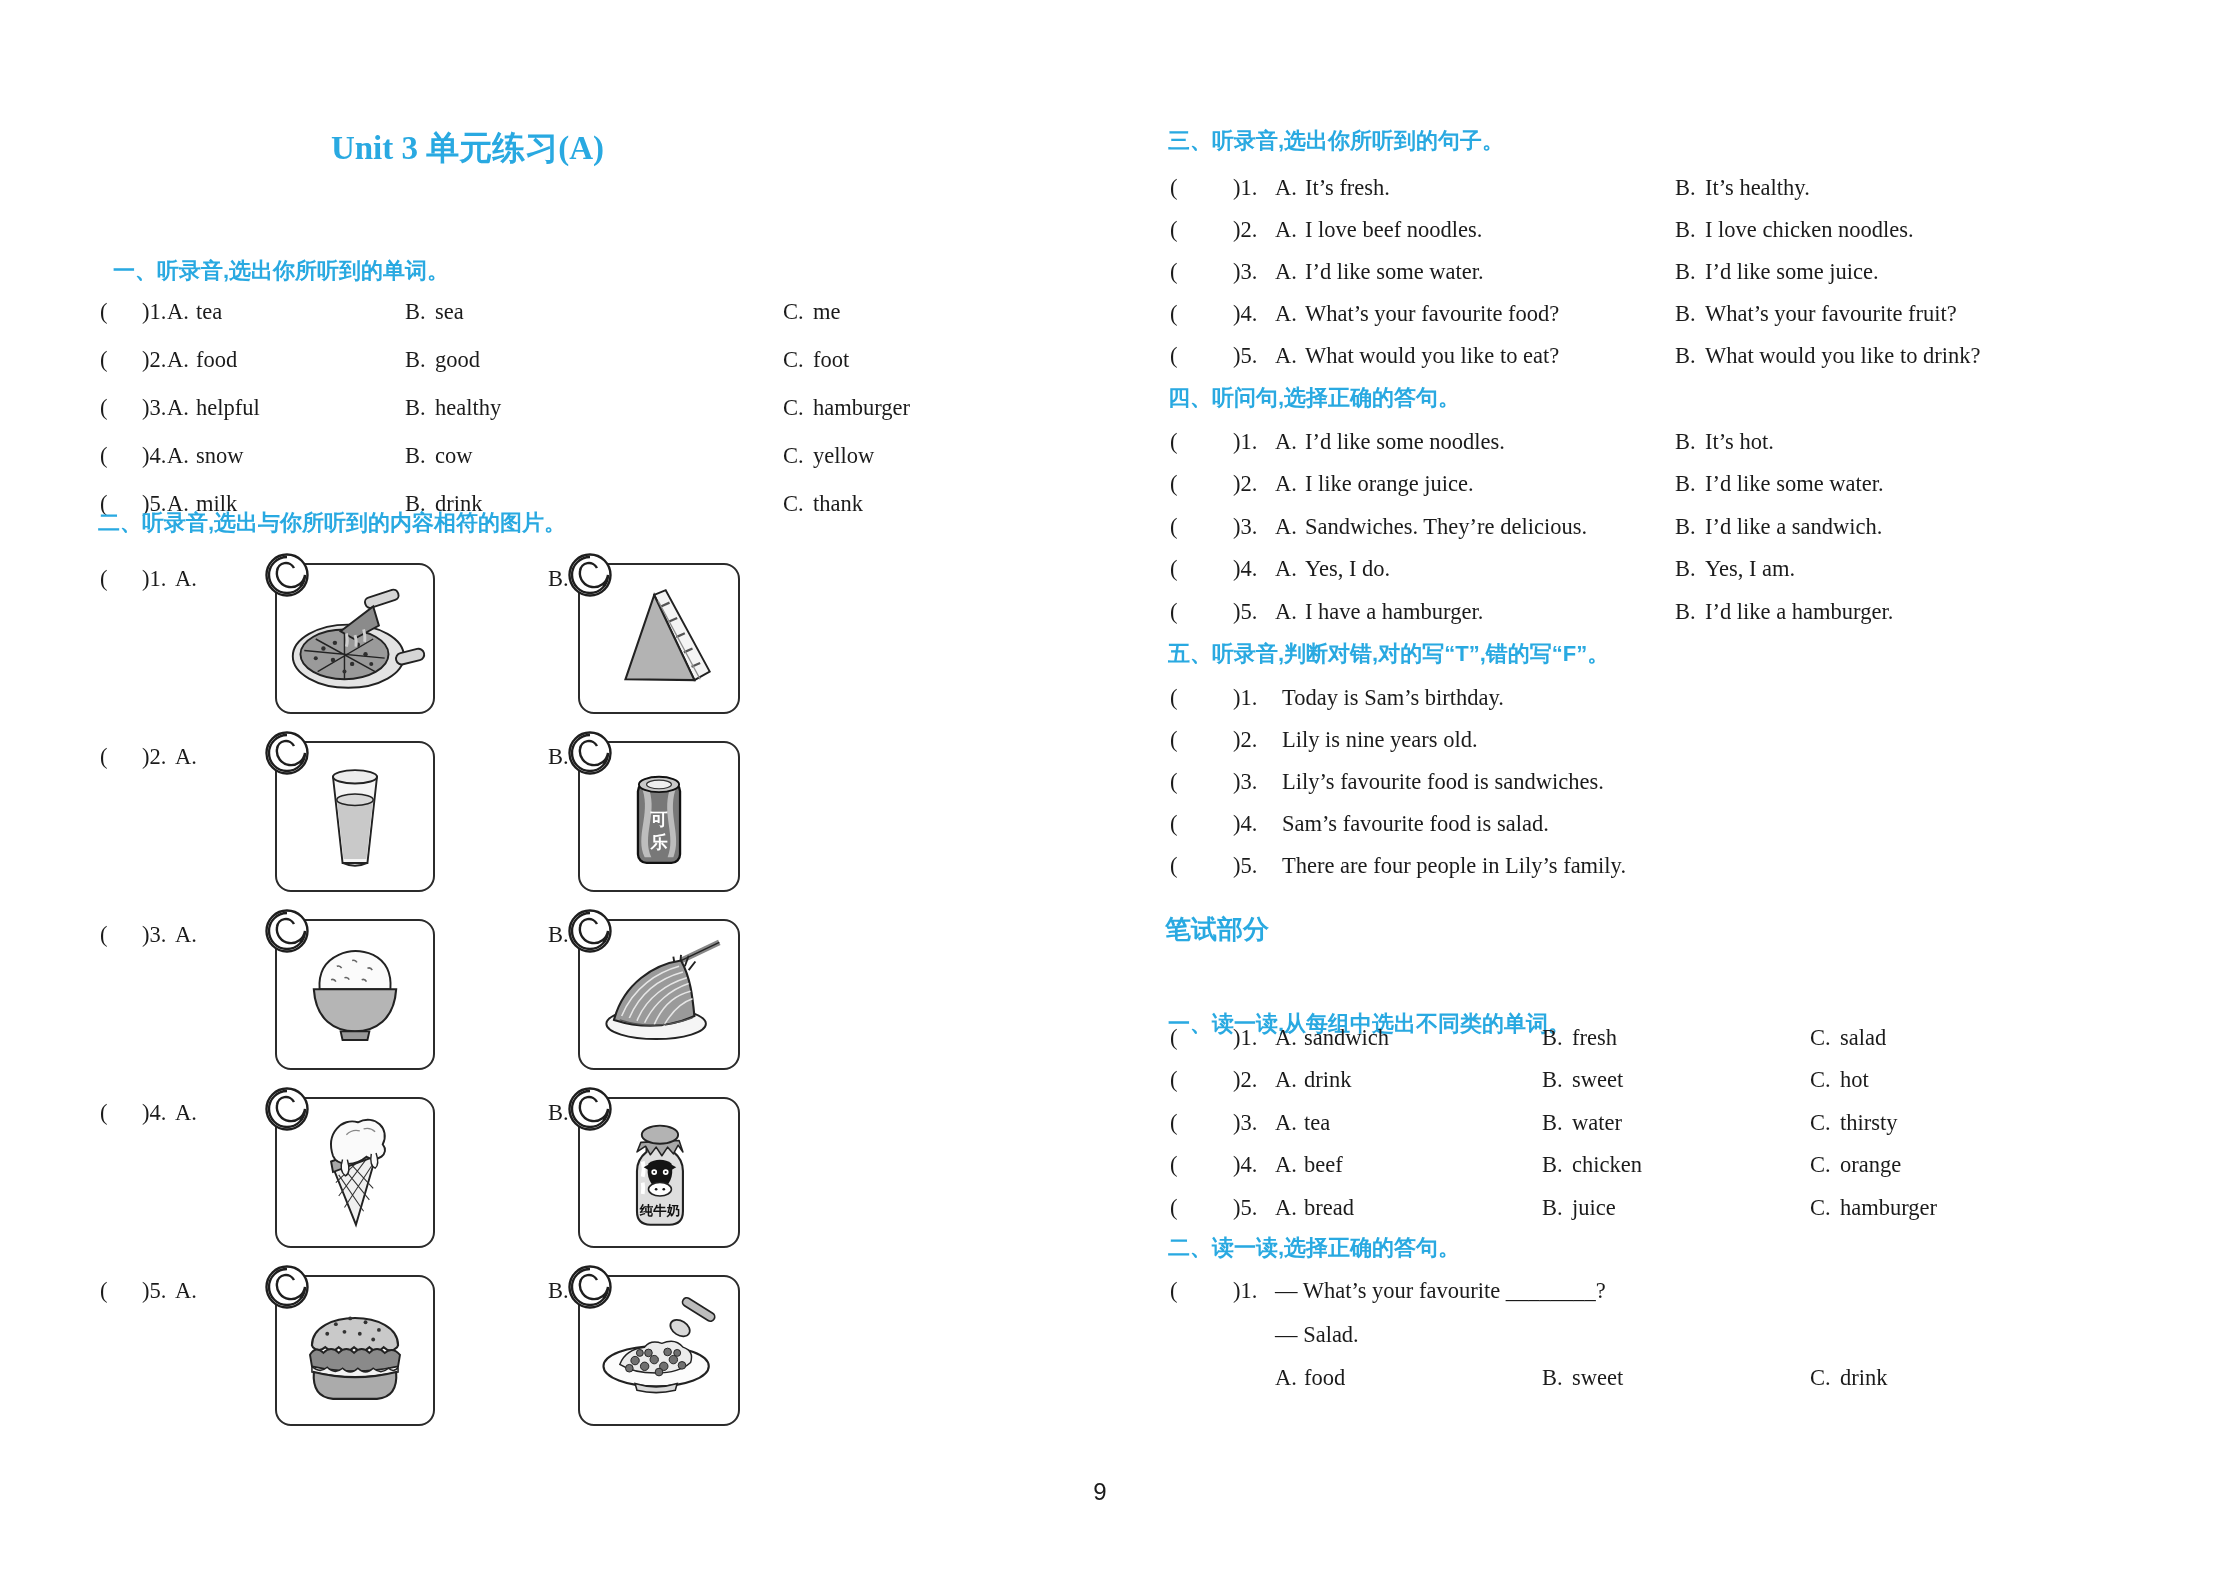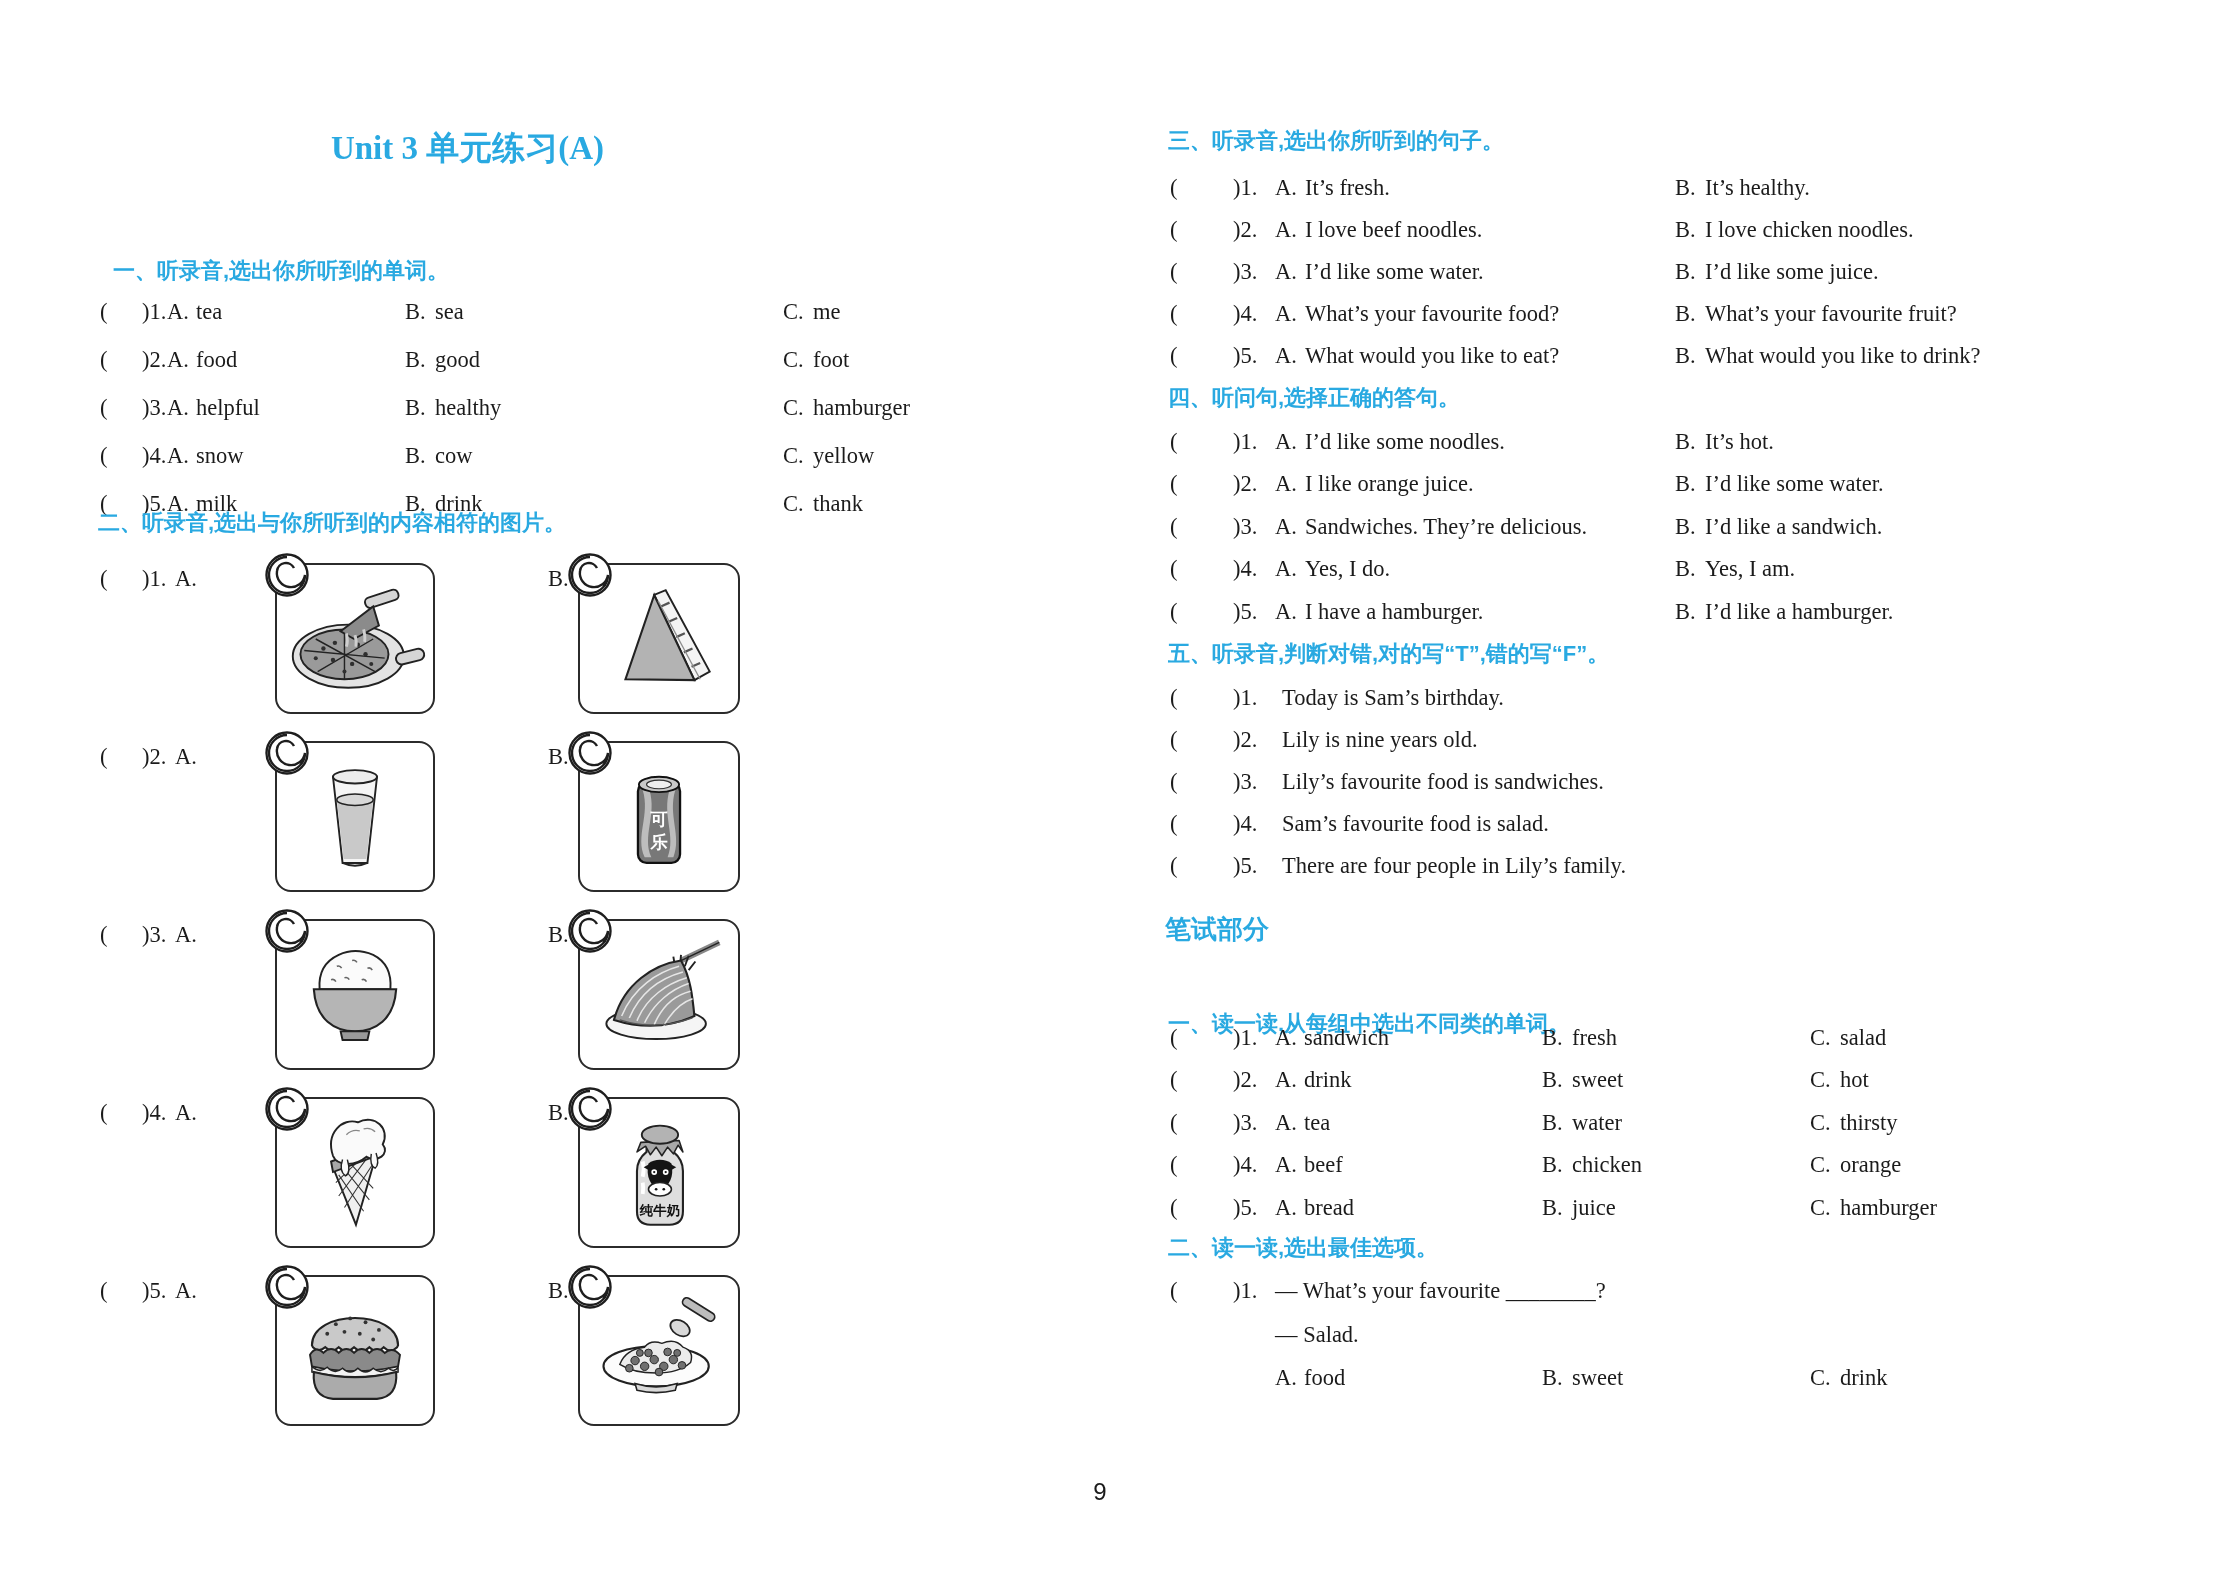--- a/index.html
+++ b/index.html
@@ -474,21 +474,21 @@
     <span class="p">(</span>
     <span class="n">)5.</span>
     <span class="la">A.</span>
     <span class="ta">bread</span>
     <span class="lb">B.</span>
     <span class="tb">juice</span>
     <span class="lc">C.</span>
     <span class="tc">hamburger</span>
   </div>
 
-  <div class="abs zh blue sec" style="left:1168px;top:1234px;">二、读一读,选出最佳选项。</div>
+  <div class="abs zh blue sec" style="left:1168px;top:1234px;">二、读一读,选择正确的答句。</div>
 
   <div class="row WQ" style="left:1170px;top:1277px;">
     <span class="p">(</span>
     <span class="n">)1.</span>
     <span class="t">— What’s your favourite ________?</span>
   </div>
   <div class="row WQ" style="left:1170px;top:1321px;">
     <span class="t">— Salad.</span>
   </div>
   <div class="row W3" style="left:1170px;top:1364px;">

